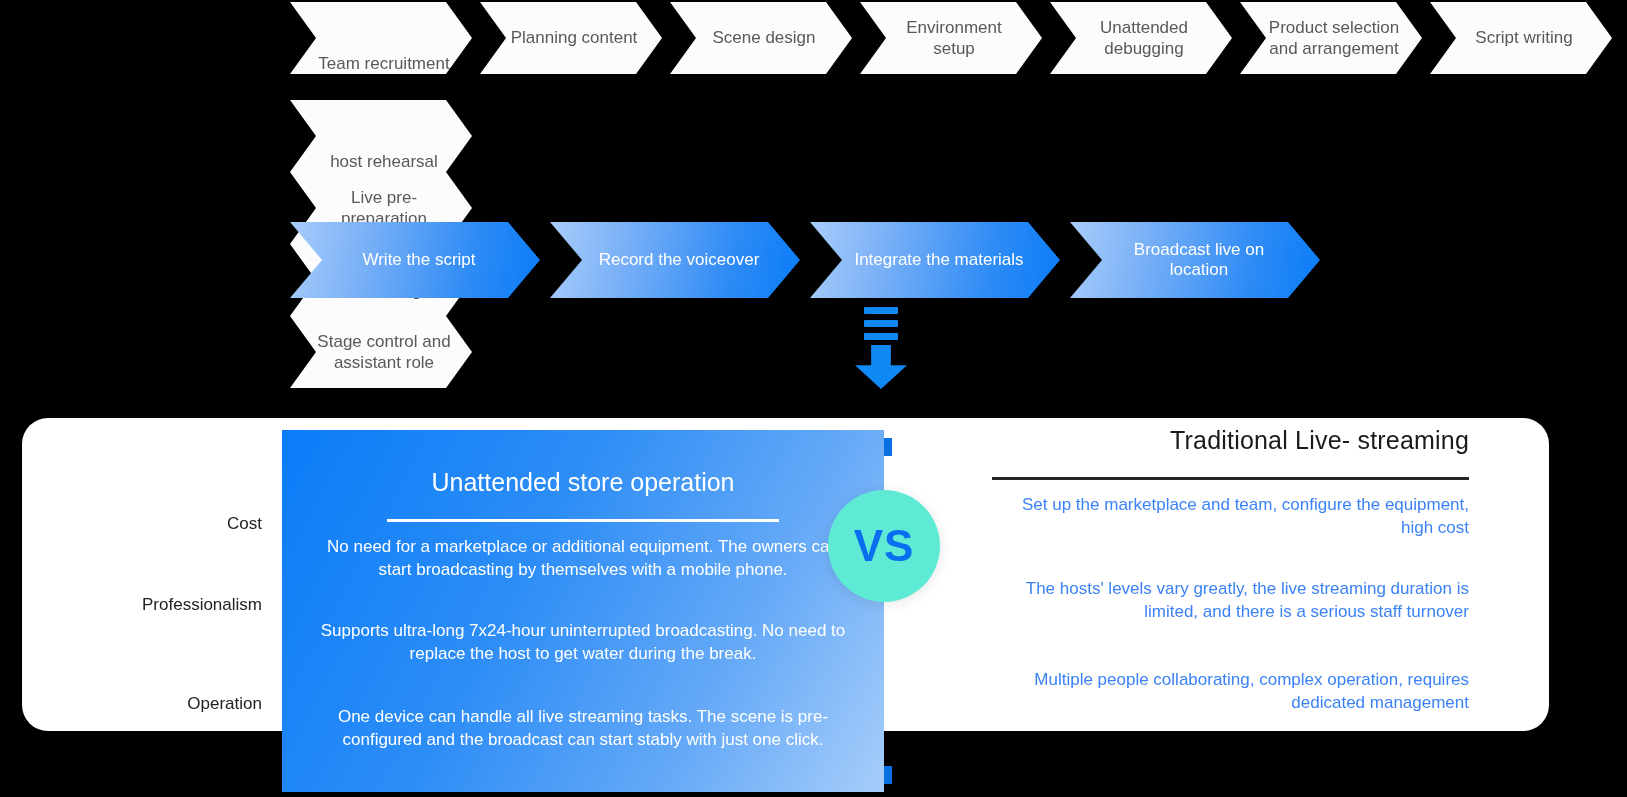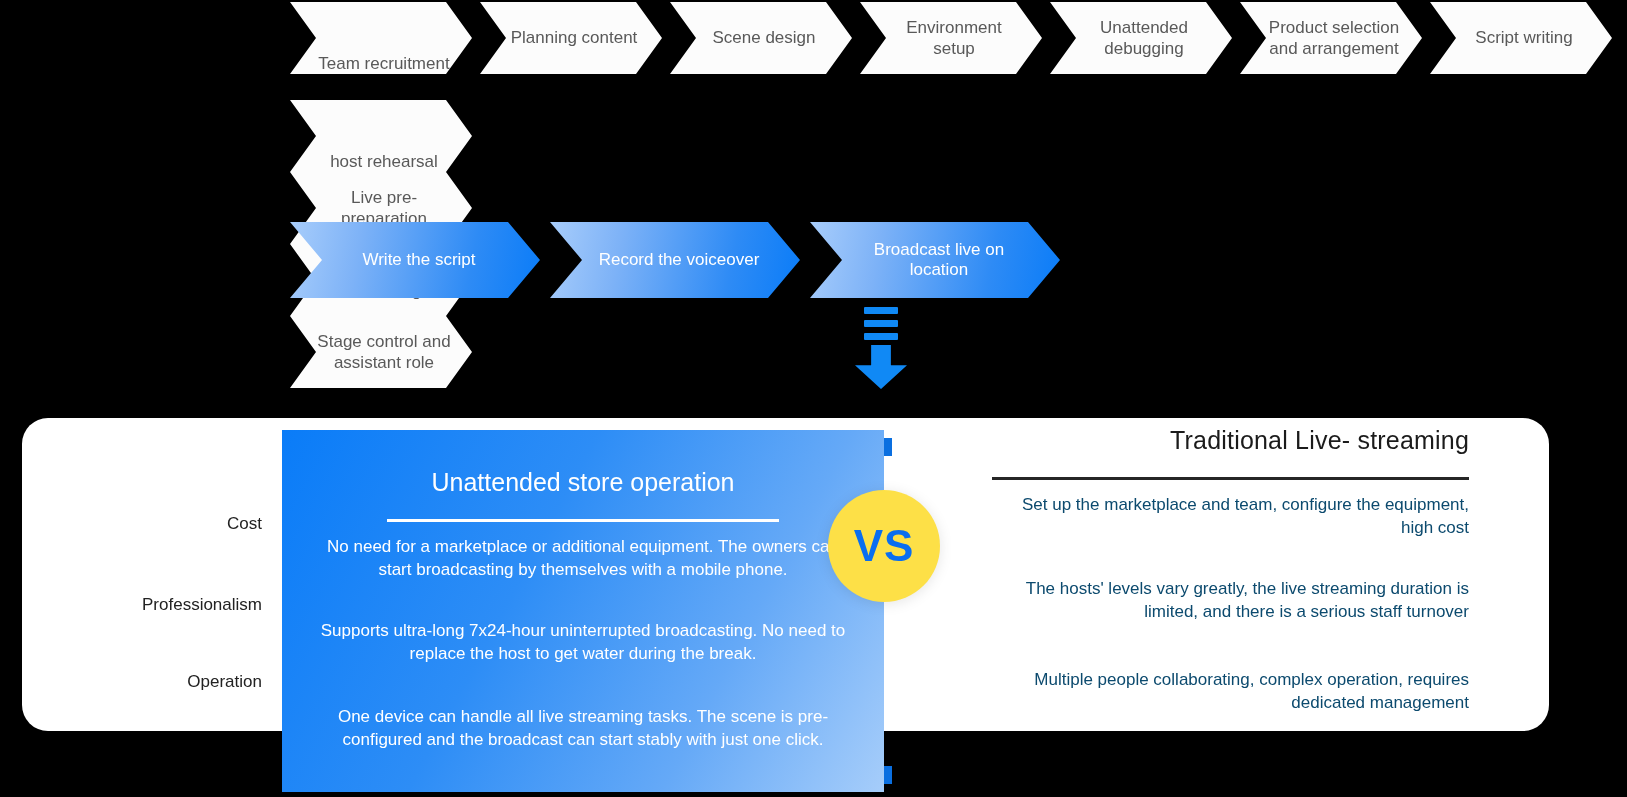--- a/index.html
+++ b/index.html
@@ -74,37 +74,37 @@
   }
   #left-labels {
     position: absolute; left: 0; top: 0; width: 282px; height: 100%;
   }
   .row-label {
     position: absolute; right: 42px;
     color: #222; font-size: 17px; white-space: nowrap;
   }
   .row-label.r0 { top: 96px; }
   .row-label.r1 { top: 177px; }
-  .row-label.r2 { top: 254px; text-align: right; }
+  .row-label.r2 { top: 276px; text-align: right; }
 
   
   #right-col {
     position: absolute; left: 890px; top: 0; right: 0; height: 100%;
     padding: 0 80px;
     text-align: right;
   }
   #right-title {
     margin-top: 8px;
     font-size: 25px; color: #1b1b1b; letter-spacing: .2px;
   }
   #right-rule {
     width: 100%; height: 3px; background: #262626; margin: 22px 0 14px;
   }
   .right-item {
-    font-size: 17px; color: #0c4a6e; line-height: 1.33;
+    font-size: 17px; color: #3b82f6; line-height: 1.33;
   }
   .right-item.i0 { margin-top: 6px; min-height: 72px; }
   .right-item.i1 { margin-top: 12px; min-height: 80px; }
   .right-item.i2 { margin-top: 11px; }
 
   
   #blue-panel {
     position: absolute; left: 282px; top: 396px;
     width: 602px; height: 362px;
     background: linear-gradient(118deg, #0a7cf8 0%, #2d8df6 40%, #65a9f7 72%, #a6cdfa 100%);
@@ -141,21 +141,21 @@
     background: #0a6fe0;
   }
   .panel-tab.top { top: 8px; }
   .panel-tab.bot { bottom: 8px; }
 
   
   #vs-badge {
     position: absolute; left: 828px; top: 490px;
     width: 112px; height: 112px;
     border-radius: 50%;
-    background: #fde047;
+    background: #5eead4;
     display: flex; align-items: center; justify-content: center;
     color: #0a6ef0;
     font-size: 44px; font-weight: bold; letter-spacing: 1px;
     box-shadow: 0 2px 14px rgba(0,0,0,.10);
   }
 </style>
 </head>
 <body>
 
 <div class="stage">
@@ -198,20 +198,23 @@
       <span>Stage control and assistant role</span>
     </div>
   </div>
 
   <div class="chev-row" id="row-blue">
     <div class="chev-blue" style="width:250px">
       <span>Write the script</span>
     </div>
     <div class="chev-blue" style="width:250px">
       <span>Record the voiceover</span>
+    </div>
+    <div class="chev-blue" style="width:250px">
+      <span>Integrate the materials</span>
     </div>
     <div class="chev-blue" style="width:250px">
       <span>Broadcast live on location</span>
     </div>
   </div>
 
   <div id="down-arrow">
     <div class="bar b1"></div>
     <div class="bar b2"></div>
     <div class="bar b3"></div>

